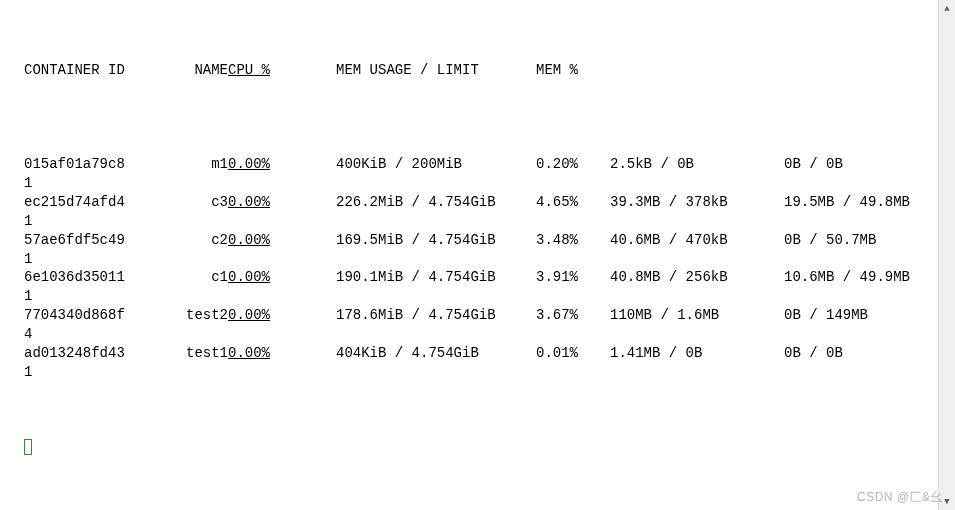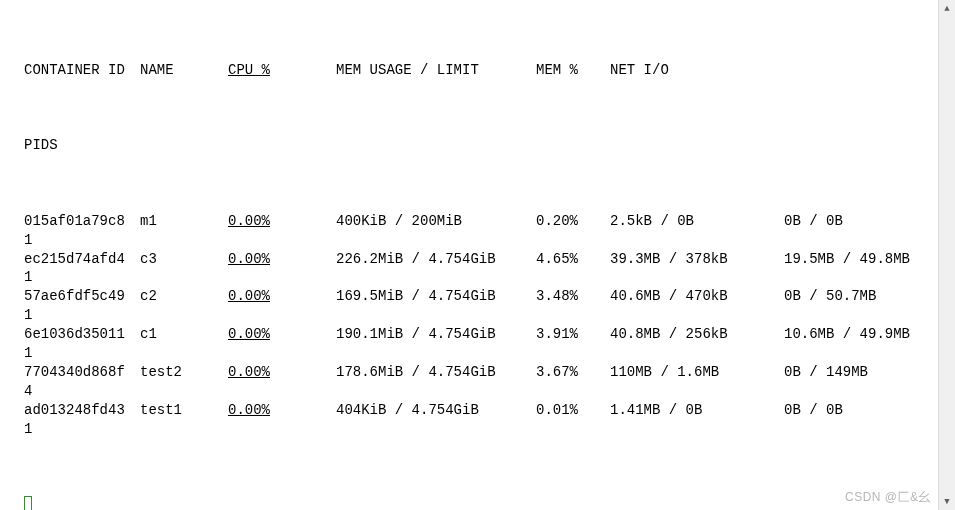--- a/index.html
+++ b/index.html
@@ -48,55 +48,51 @@
     .scroll-down { bottom: 0; }
     .cursor {
       display: inline-block;
       width: 8px;
       height: 16px;
       border: 1px solid #3a8a3a;
       vertical-align: text-bottom;
     }
     .watermark {
       position: absolute;
-      right: 24px;
+      right: 12px;
       bottom: 4px;
       font-family: sans-serif;
       font-size: 12px;
       color: rgba(120,120,120,0.55);
       pointer-events: none;
       letter-spacing: 0.5px;
     }
     .row { display: flex; }
     .col-id   { width: 116px; }
-    .col-name { width: 88px;  }
+    .col-name { width: 88px; text-align: right;  }
     .col-cpu  { width: 92px; text-decoration: underline;  }
     .col-mem  { width: 216px; padding-left: 16px; }
     .col-mpct { width: 74px;  }
     .col-net  { width: 174px; }
     .col-blk  { flex: 1;      }
   </style>
 </head>
 <body>
 
 <div class="terminal-wrap">
   <div class="terminal">
     
     <div class="row">
       <span class="col-id">CONTAINER ID</span>
       <span class="col-name">NAME</span>
       <span class="col-cpu">CPU %</span>
       <span class="col-mem">MEM USAGE / LIMIT</span>
       <span class="col-mpct">MEM %</span>
-      <span class="col-net">NET I/O</span>
     </div>
     
-    <div class="row">
-      <span class="col-id">PIDS</span>
-    </div>
     
     <div id="rows-mount"><div class="row"><span class="col-id">015af01a79c8</span><span class="col-name">m1</span><span class="col-cpu">0.00%</span><span class="col-mem">400KiB / 200MiB</span><span class="col-mpct">0.20%</span><span class="col-net">2.5kB / 0B</span><span class="col-blk">0B / 0B</span></div><div class="row"><span class="col-id">1</span></div><div class="row"><span class="col-id">ec215d74afd4</span><span class="col-name">c3</span><span class="col-cpu">0.00%</span><span class="col-mem">226.2MiB / 4.754GiB</span><span class="col-mpct">4.65%</span><span class="col-net">39.3MB / 378kB</span><span class="col-blk">19.5MB / 49.8MB</span></div><div class="row"><span class="col-id">1</span></div><div class="row"><span class="col-id">57ae6fdf5c49</span><span class="col-name">c2</span><span class="col-cpu">0.00%</span><span class="col-mem">169.5MiB / 4.754GiB</span><span class="col-mpct">3.48%</span><span class="col-net">40.6MB / 470kB</span><span class="col-blk">0B / 50.7MB</span></div><div class="row"><span class="col-id">1</span></div><div class="row"><span class="col-id">6e1036d35011</span><span class="col-name">c1</span><span class="col-cpu">0.00%</span><span class="col-mem">190.1MiB / 4.754GiB</span><span class="col-mpct">3.91%</span><span class="col-net">40.8MB / 256kB</span><span class="col-blk">10.6MB / 49.9MB</span></div><div class="row"><span class="col-id">1</span></div><div class="row"><span class="col-id">7704340d868f</span><span class="col-name">test2</span><span class="col-cpu">0.00%</span><span class="col-mem">178.6MiB / 4.754GiB</span><span class="col-mpct">3.67%</span><span class="col-net">110MB / 1.6MB</span><span class="col-blk">0B / 149MB</span></div><div class="row"><span class="col-id">4</span></div><div class="row"><span class="col-id">ad013248fd43</span><span class="col-name">test1</span><span class="col-cpu">0.00%</span><span class="col-mem">404KiB / 4.754GiB</span><span class="col-mpct">0.01%</span><span class="col-net">1.41MB / 0B</span><span class="col-blk">0B / 0B</span></div><div class="row"><span class="col-id">1</span></div></div>
     
     <div><span class="cursor"></span></div>
   </div>
 
   <div class="scrollbar">
     <div class="scroll-btn scroll-up">▲</div>
     <div class="scroll-btn scroll-down">▼</div>
   </div>

